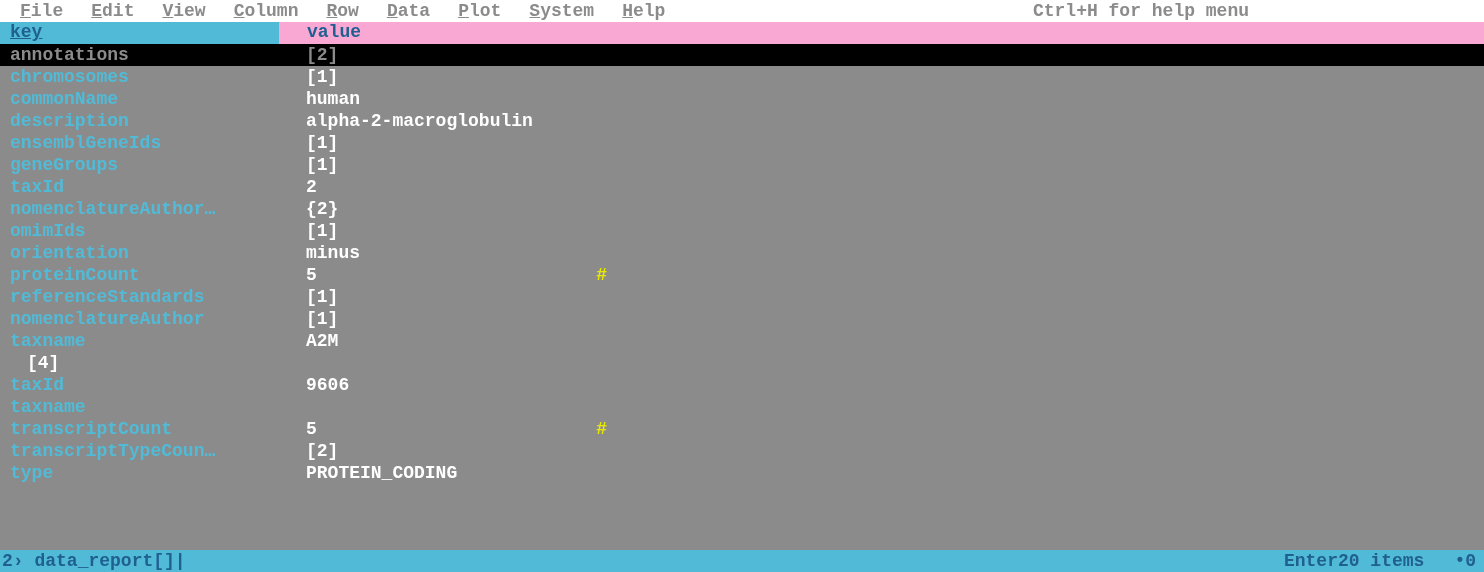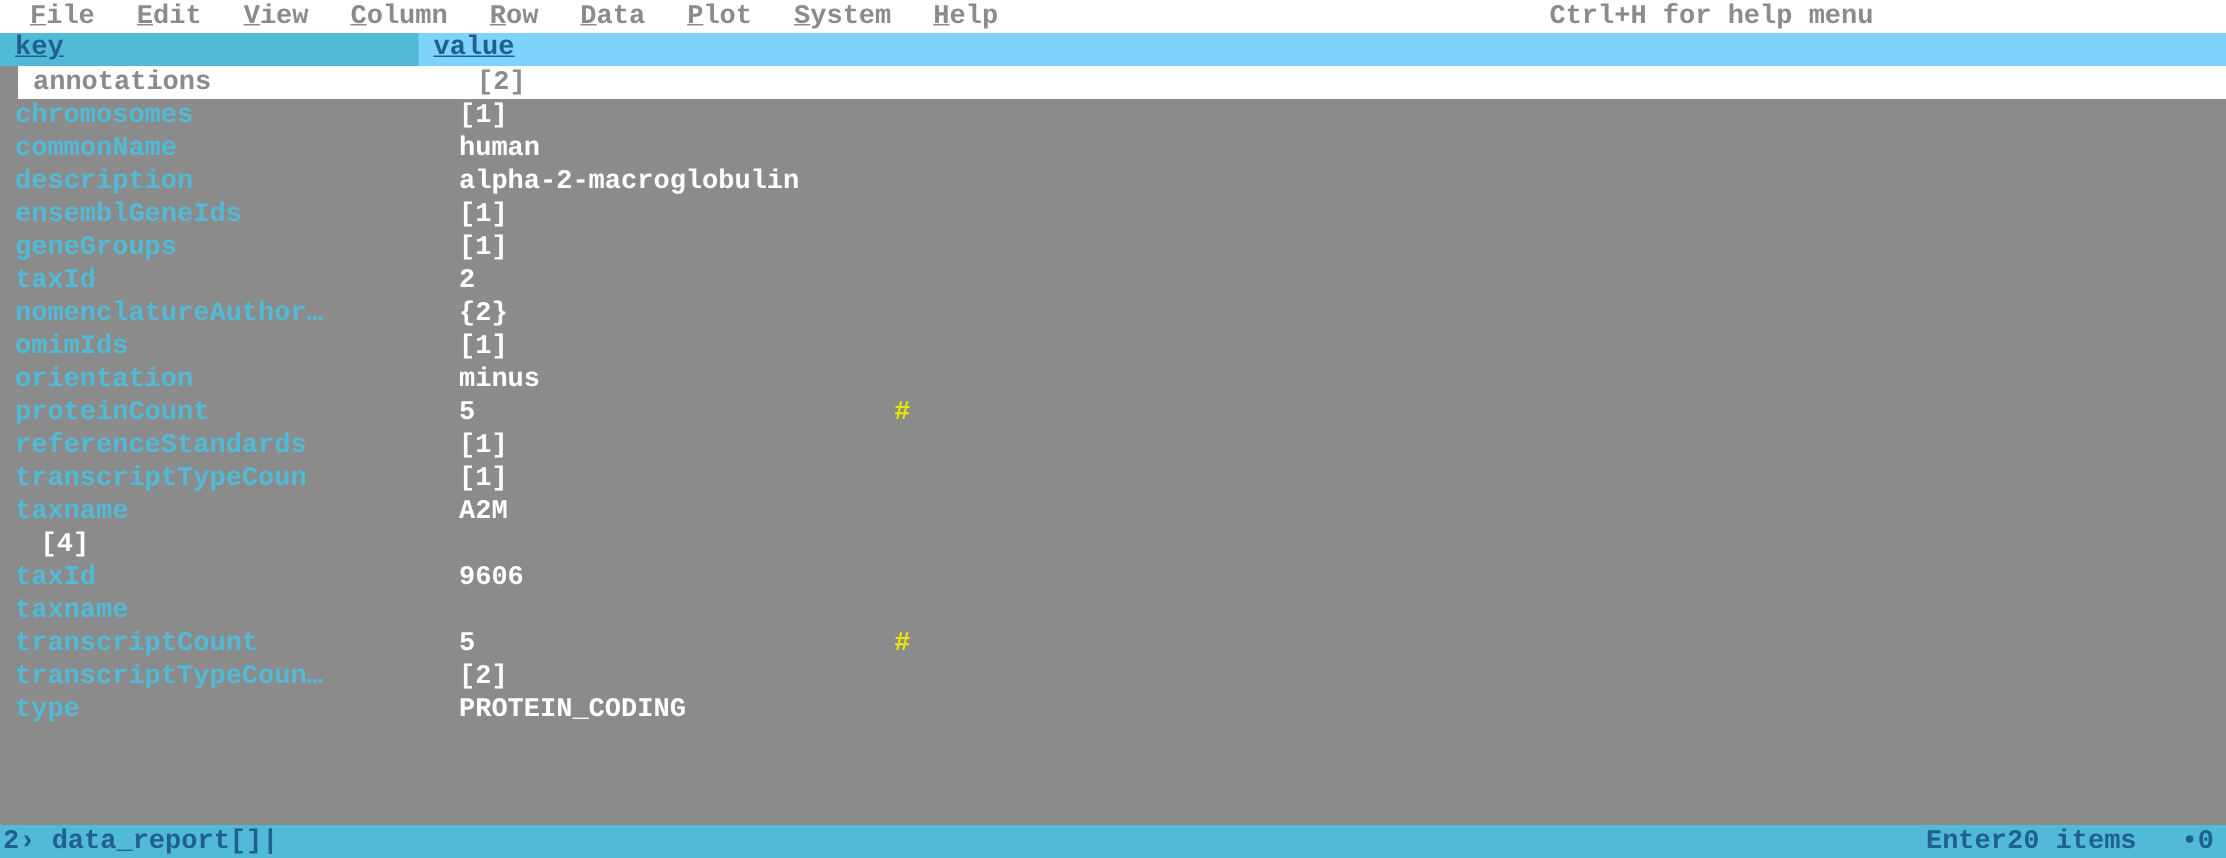--- a/index.html
+++ b/index.html
@@ -35,43 +35,41 @@
       text-decoration: underline;
     }
     .help-hint {
       position: absolute;
       right: 235px;
       color: #8b8b8b;
     }
     .header-row {
       height: 22px;
       display: flex;
-      background-color: #7dd3fc;
+      background-color: #f9a8d4;
     }
     .key-header {
       background-color: #51bbd7;
       color: #206090;
       width: 279px;
       padding-left: 10px;
       text-decoration: underline;
     }
     .value-header {
       color: #206090;
-      text-decoration: underline;
-      padding-left: 10px;
+      padding-left: 28px;
       width: 329px;
     }
     .data-row {
       height: 22px;
       display: flex;
       align-items: center;
     }
     .data-row.selected {
-      background-color: #ffffff;
-      margin-left: 12px;
+      background-color: #000000;
     }
     .data-row.selected .key-cell {
       color: #8b8b8b;
     }
     .data-row.selected .value-cell {
       color: #8b8b8b;
     }
     .key-cell {
       width: 279px;
       padding-left: 10px;
@@ -215,21 +213,21 @@
       <div class="value-cell">5</div>
       <div class="marker">#</div>
     </div>
     <div class="data-row">
       <div class="key-cell">referenceStandards</div>
       <div class="col-sep"></div>
       <div class="value-cell">[1]</div>
       <div class="marker"></div>
     </div>
     <div class="data-row">
-      <div class="key-cell">transcriptTypeCoun</div>
+      <div class="key-cell">nomenclatureAuthor</div>
       <div class="col-sep"></div>
       <div class="value-cell">[1]</div>
       <div class="marker"></div>
     </div>
     <div class="data-row">
       <div class="key-cell">taxname</div>
       <div class="col-sep"></div>
       <div class="value-cell">A2M</div>
       <div class="marker"></div>
     </div>

